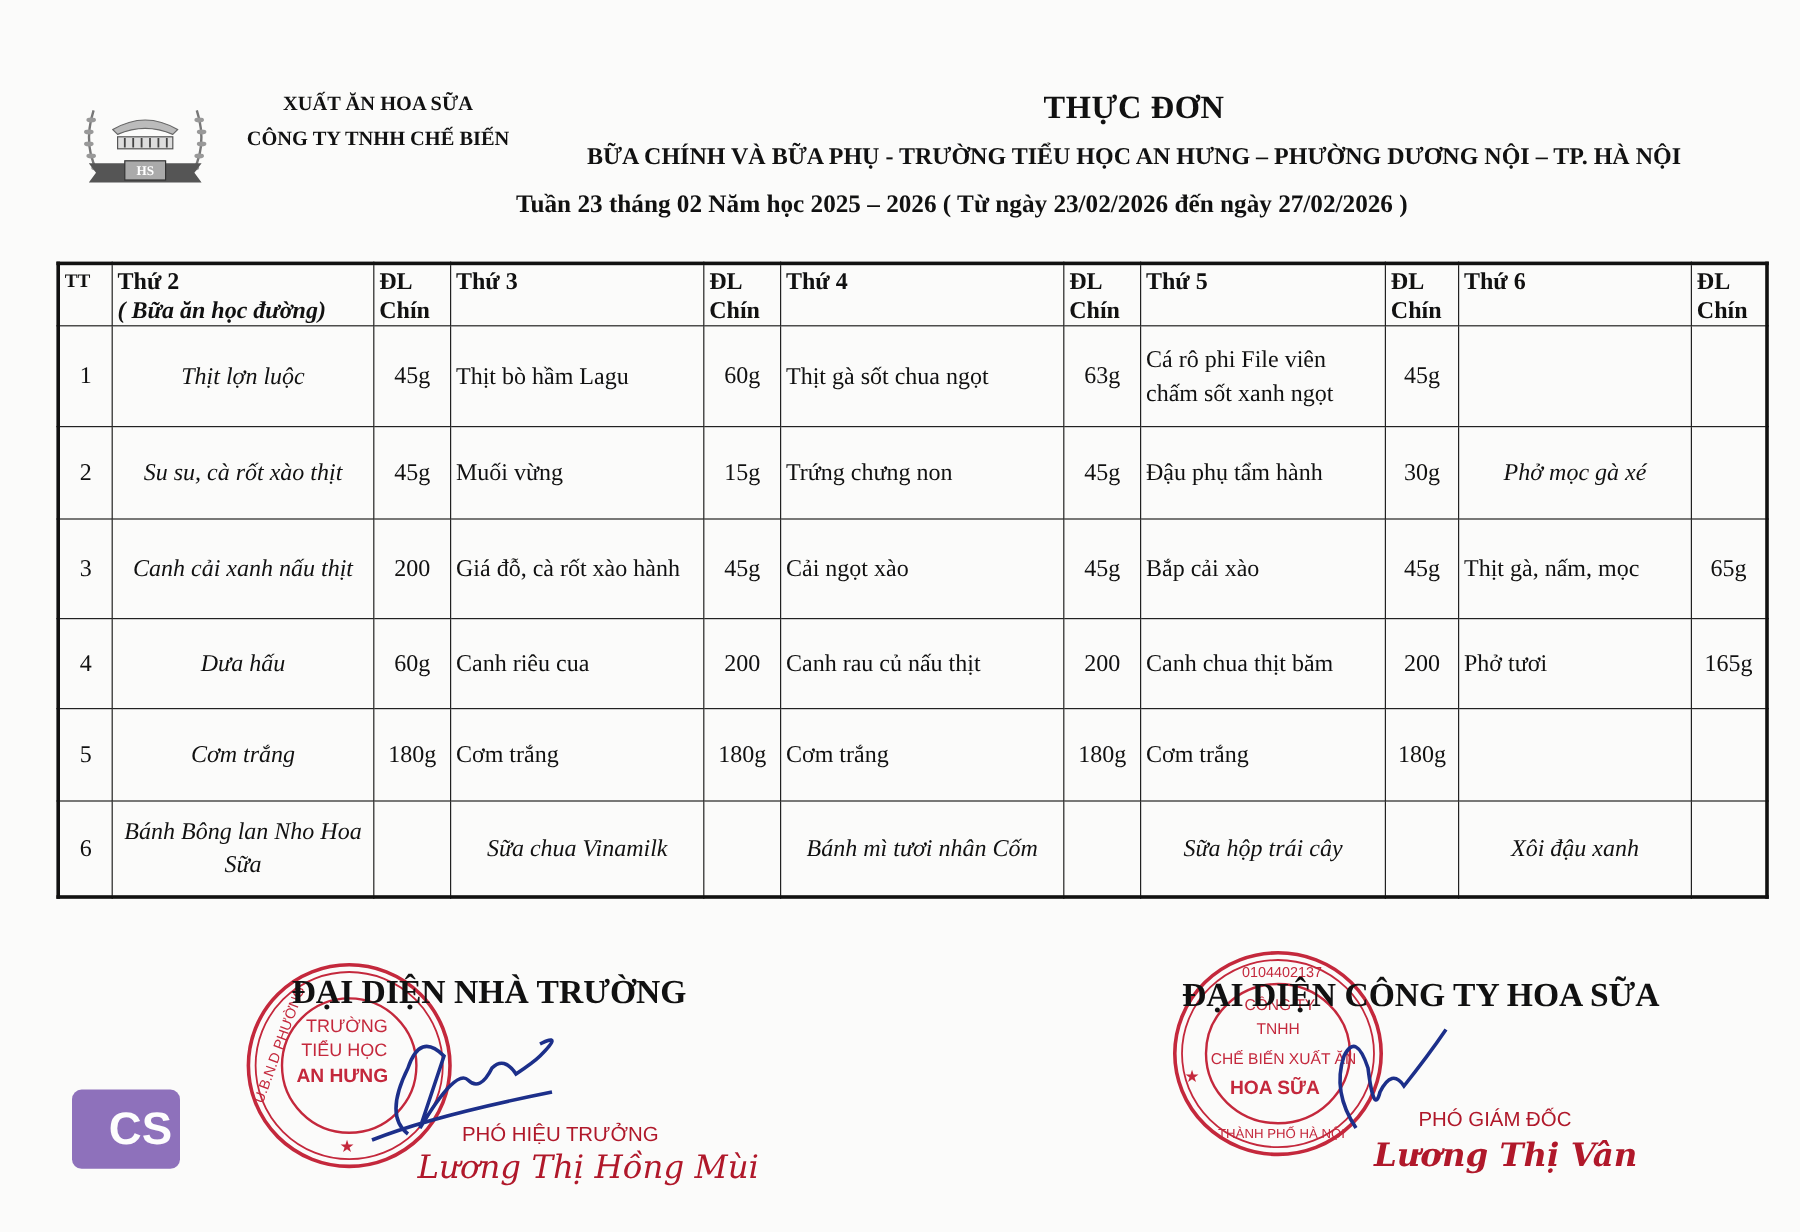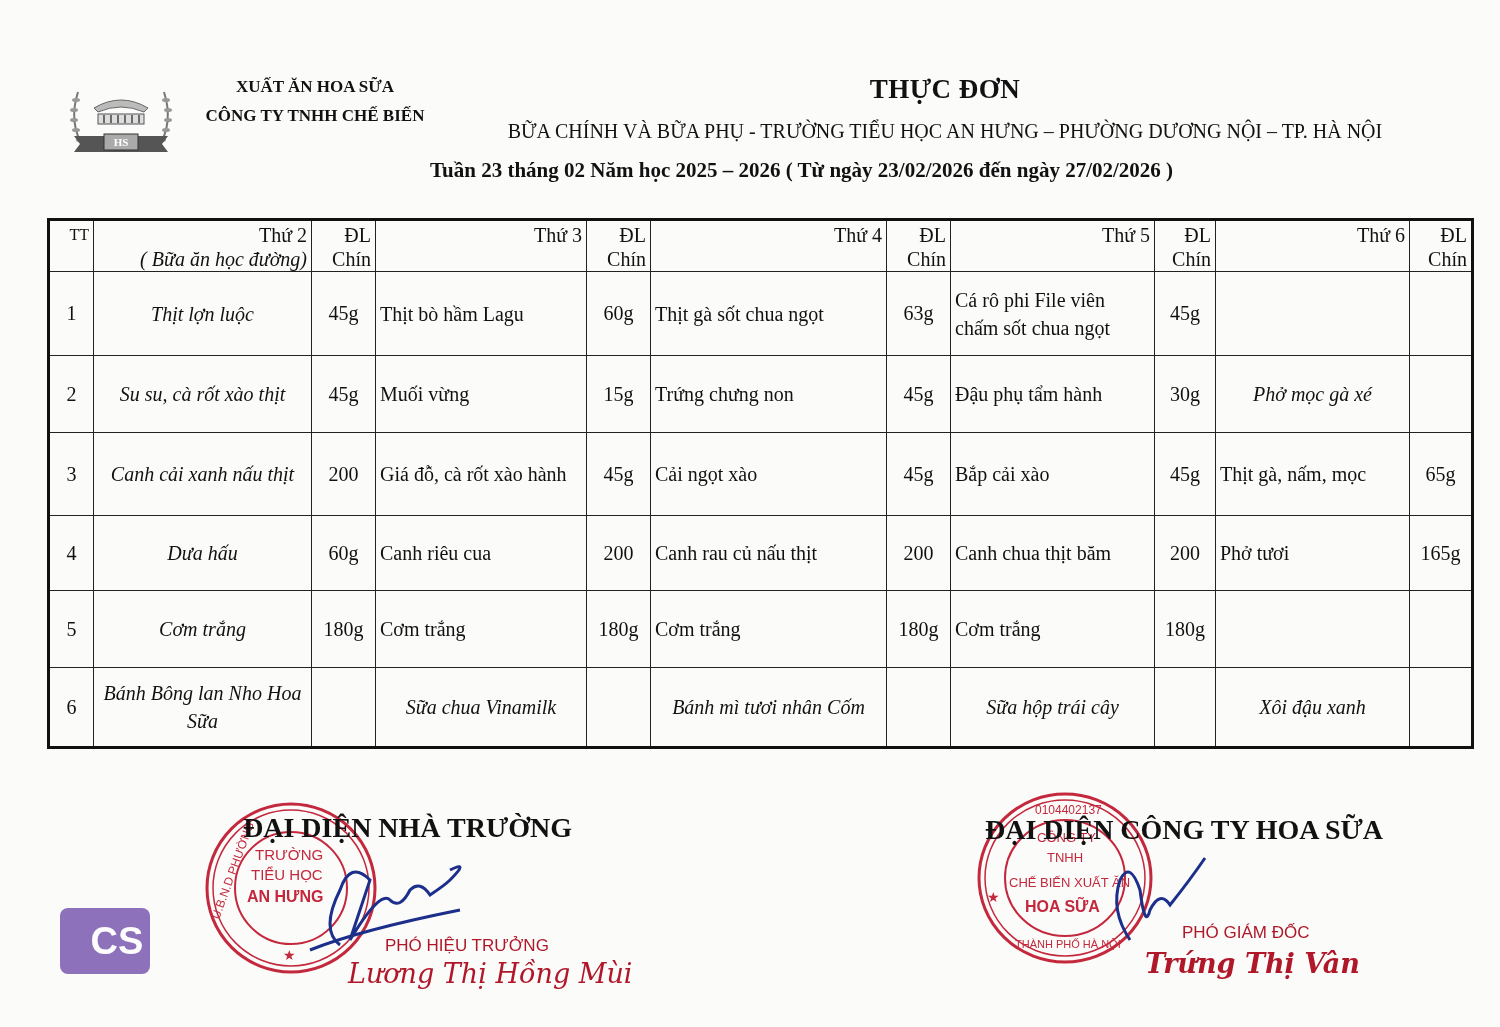--- a/index.html
+++ b/index.html
@@ -5,30 +5,30 @@
   html, body { margin:0; padding:0; }
   body {
     width:1500px; height:1027px; position:relative; overflow:hidden;
     background:#fbfbfa;
     font-family:"Liberation Serif", "DejaVu Serif", serif;
     color:#111;
   }
   .logo { position:absolute; left:64px; top:78px; width:114px; height:82px; }
   .company { position:absolute; left:190px; top:72px; width:250px; text-align:center; font-weight:bold; font-size:17px; line-height:29px; }
   .title { position:absolute; left:450px; top:74px; width:990px; text-align:center; font-weight:bold; font-size:27px; letter-spacing:0.5px; }
-  .subtitle { position:absolute; left:430px; top:120px; width:1030px; text-align:center; font-weight:normal; font-size:20px; }
+  .subtitle { position:absolute; left:430px; top:120px; width:1030px; text-align:center; font-weight:bold; font-size:20px; }
   .week { position:absolute; left:430px; top:158px; width:1030px; text-align:left; font-weight:bold; font-size:21px; }
 
   table.menu {
     position:absolute; left:47px; top:218px; width:1424px;
     border-collapse:collapse; border:3px solid #111;
     font-size:20px; table-layout:fixed;
   }
   table.menu th, table.menu td { border:1.5px solid #222; padding:0 4px; vertical-align:middle; }
-  table.menu th { font-weight:normal; text-align:right; vertical-align:top; line-height:24px; padding-top:2px; font-size:20px; }
+  table.menu th { font-weight:bold; text-align:left; vertical-align:top; line-height:24px; padding-top:2px; font-size:20px; }
   table.menu th.tt { font-size:16px; }
   .sub { font-style:italic; }
   td.num { text-align:center; }
   td.qty { text-align:center; }
   td.bi { font-weight:normal; font-style:italic;text-align:center; }
   td.it { font-style:italic; text-align:center; }
   tr.h { height:52px; }
   tr.r1 { height:84px; } tr.r2 { height:77px; } tr.r3 { height:83px; }
   tr.r4 { height:75px; } tr.r5 { height:77px; } tr.r6 { height:80px; }
   .cell-text { line-height:28px; }
@@ -133,21 +133,21 @@
   </tr>
 
   <tr class="r1">
     <td class="num">1</td>
     <td class="bi cell-text">Thịt lợn luộc</td>
     <td class="qty">45g</td>
     <td class="cell-text">Thịt bò hầm Lagu</td>
     <td class="qty">60g</td>
     <td class="cell-text">Thịt gà sốt chua ngọt</td>
     <td class="qty">63g</td>
-    <td class="cell-text">Cá rô phi File viên chấm sốt chua ngọt</td>
+    <td class="cell-text">Cá rô phi File viên chấm sốt xanh ngọt</td>
     <td class="qty">45g</td>
     <td class="cell-text"></td>
     <td class="qty"></td>
   </tr>
   <tr class="r2">
     <td class="num">2</td>
     <td class="bi cell-text">Su su, cà rốt xào thịt</td>
     <td class="qty">45g</td>
     <td class="cell-text">Muối vừng</td>
     <td class="qty">15g</td>
@@ -240,17 +240,17 @@
   <text x="34" y="97" font-size="13" fill="#c4283c" font-family="Liberation Sans, sans-serif">CHẾ BIẾN XUẤT ĂN</text>
   <text x="50" y="122" font-size="16" font-weight="bold" fill="#c4283c" font-family="Liberation Sans, sans-serif">HOA SỮA</text>
   <text x="12" y="112" font-size="14" fill="#c4283c">★</text>
   <text x="40" y="158" font-size="11" fill="#c4283c" font-family="Liberation Sans, sans-serif">THÀNH PHỐ HÀ NỘI</text>
 </svg>
 <div class="sign-head" style="left:985px;top:814px">ĐẠI DIỆN CÔNG TY HOA SỮA</div>
 <svg class="stamp" style="left:1100px;top:850px;width:120px;height:100px" viewBox="0 0 120 100">
   <path d="M30 90 Q10 60 20 30 Q30 10 40 40 Q45 80 50 60 Q60 40 70 55 Q90 30 105 8" fill="none" stroke="#1c2f8a" stroke-width="3"></path>
 </svg>
 <div class="role" style="left:1182px;top:923px">PHÓ GIÁM ĐỐC</div>
-<div class="signame" style="left:1145px;top:948px;font-weight:bold">Trứng Thị Vân</div>
+<div class="signame" style="left:1145px;top:948px;font-weight:bold">Lương Thị Vân</div>
 
 <div class="watermark">
   <div class="cs-box">CS</div>
 </div>
 
 </body></html>

